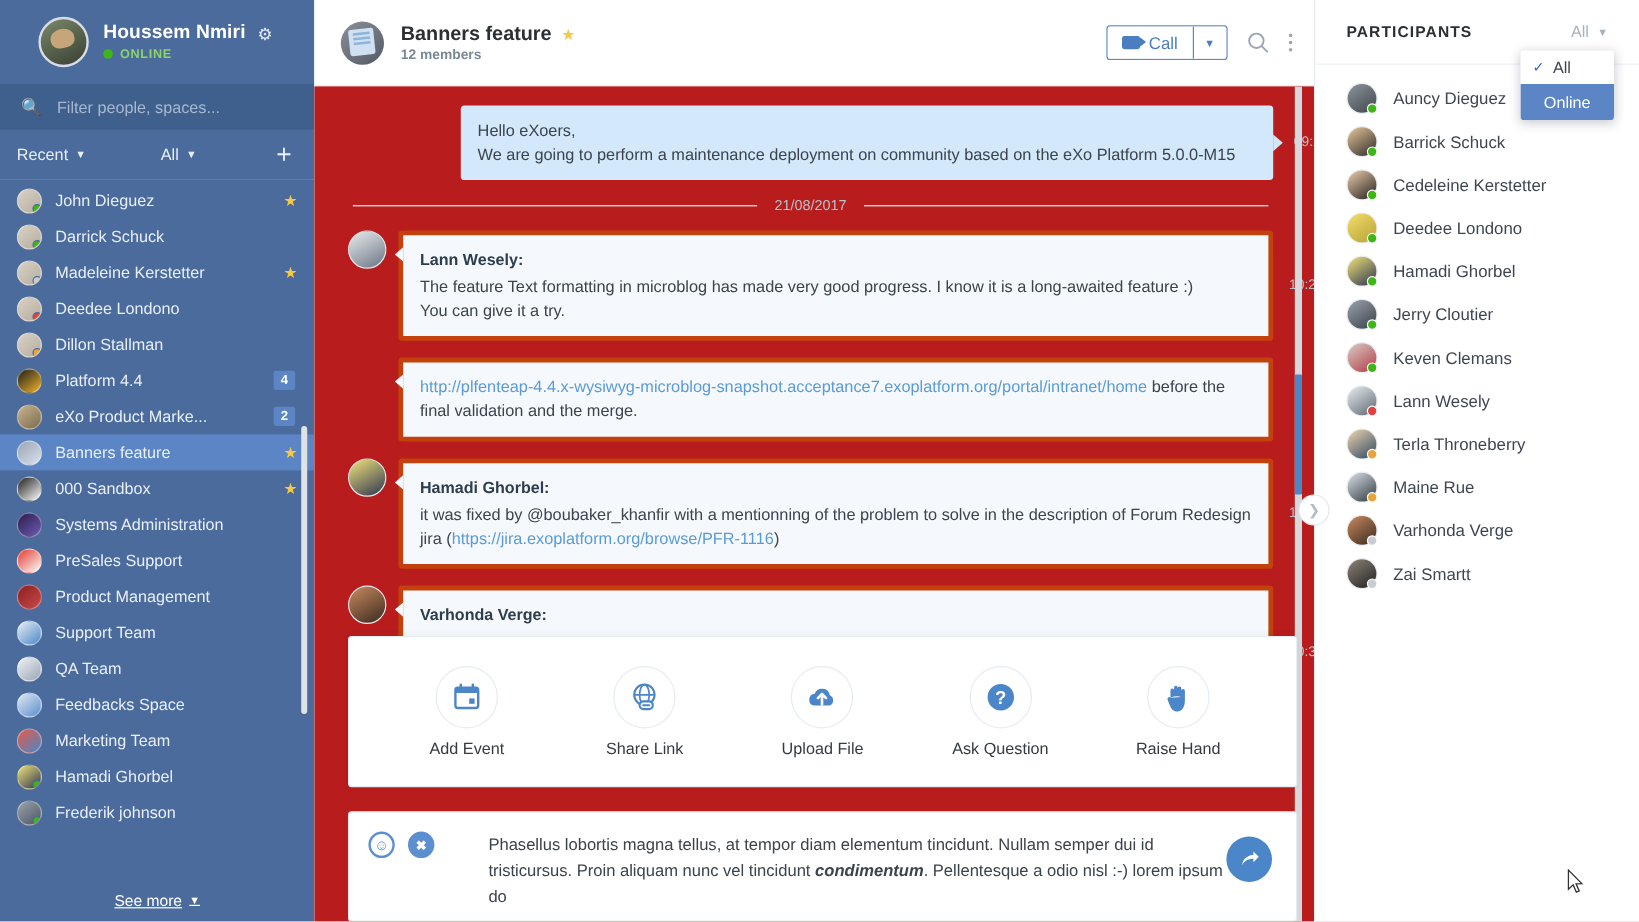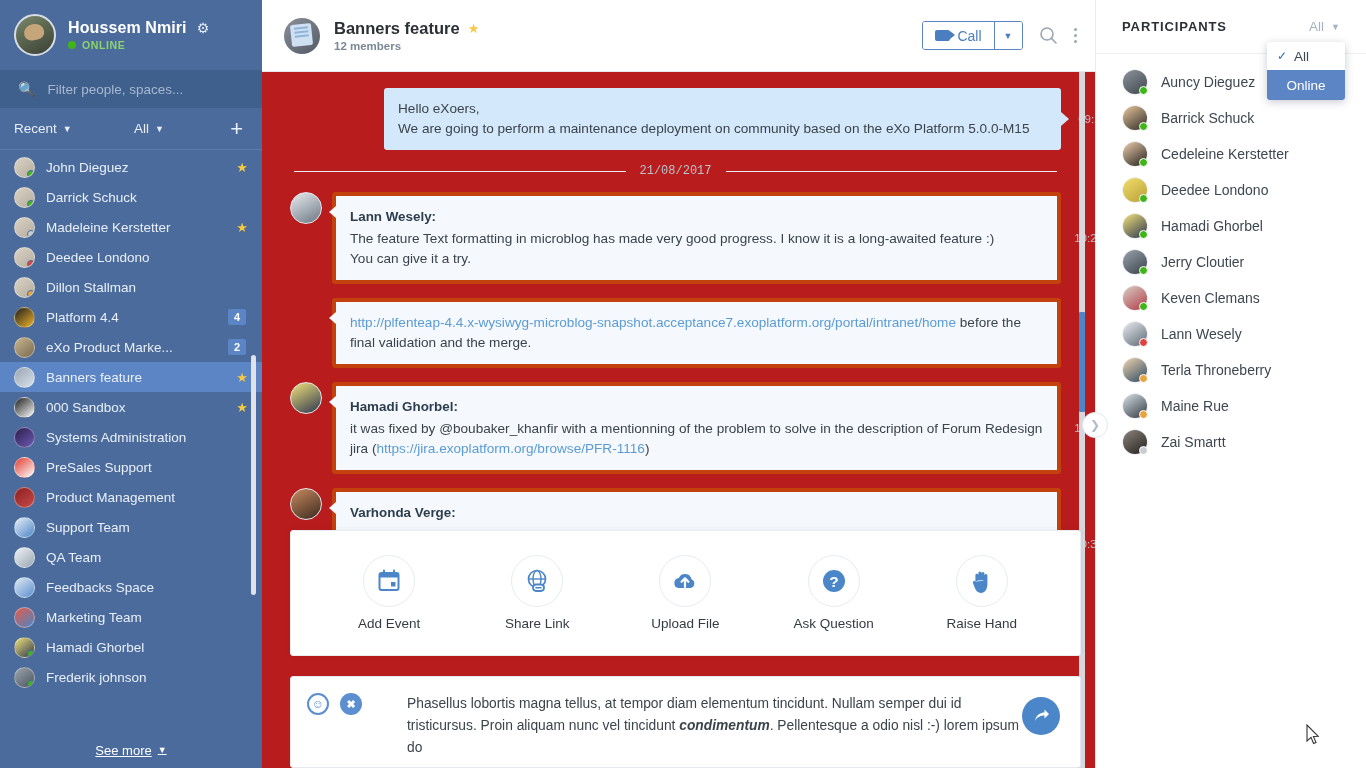--- a/index.html
+++ b/index.html
@@ -9,21 +9,21 @@
     overflow: hidden; background: #fff;
   }
   #app { position: relative; width: 1366px; height: 768px; display: flex; }
 
   
   .sidebar {
     width: 262px; height: 768px; background: #4a6b9b;
     display: flex; flex-direction: column; position: relative; flex: 0 0 262px;
   }
   .sb-user {
-    height: 70px; display: flex; align-items: center; padding: 0 14px; gap: 12px;
+    height: 70px; display: flex; align-items: center; padding: 0 32px; gap: 12px;
     background: #4a6b9b;
   }
   .sb-avatar {
     width: 42px; height: 42px; border-radius: 50%;
     background: linear-gradient(150deg,#7f8b6e 0%,#5d6a52 40%,#3b3f36 100%);
     border: 2px solid #d8dde5; flex: 0 0 42px; position: relative; overflow: hidden;
   }
   .sb-avatar::after{
     content:""; position:absolute; width:20px; height:16px; background:#c7a57a;
     border-radius:50% 50% 40% 40%; left:8px; top:8px; transform:rotate(-12deg);
@@ -131,21 +131,21 @@
     border-style:solid;border-width:7px 0 7px 8px;border-color:transparent transparent transparent #d3e8fb;
   }
   .m-author { font-weight:bold; color:#2e3d4d; font-size:13.4px; display:block; margin-bottom:2px;}
   .m-time { position:absolute; right:-46px; top:50%; transform:translateY(-50%); color:#b9c3cd; font-size:11.5px; white-space:nowrap;}
   .m-time.top { top:42px; transform:none; }
   a.lnk { color:#5b9bd5; text-decoration:none; word-break:break-all; }
   .quote {
     border-left:3px solid #b9c9d8; padding-left:11px; margin-top:9px;
     font-style:italic; color:#7f8c99; font-size:13px; line-height:21px;
   }
-  .daysep { display:flex; align-items:center; gap:14px; margin:4px 0 14px 0; padding:0 4px;font-family:Liberation Mono, monospace;}
+  .daysep { display:flex; align-items:center; gap:14px; margin:4px 0 14px 0; padding:0 4px;}
   .daysep .ln { flex:1; height:1px; background:#e6ecf2; }
   .daysep .dt { color:#b9c3cd; font-size:12px; }
   .msg-scroll { position:absolute; right:10px; top:0; bottom:0; width:6px; background:#d5d9dd; }
   .msg-thumb { position:absolute; left:0; width:6px; top:240px; height:100px; background:#4a86c8; border-radius:1px;}
 
   
   .actions {
     position:absolute; left:28px; right:14px; bottom:112px; height:126px; background:#fff;
     border:1px solid #e8edf2; border-radius:3px; display:flex; align-items:center;
     justify-content:space-around; padding:0 24px; box-shadow:0 -1px 6px rgba(20,40,70,.05);
@@ -583,20 +583,27 @@
         </div>
         <div class="p-item">
           <span class="p-ava">
             <span class="inner" style="background: linear-gradient(145deg, rgb(219, 226, 232) 0%, rgb(47, 55, 64) 100%);"></span>
             <span class="p-pres" style="background: rgb(232, 163, 61);"></span>
           </span>
           <span class="p-name">Maine Rue</span>
         </div>
         <div class="p-item">
           <span class="p-ava">
+            <span class="inner" style="background: linear-gradient(145deg, rgb(201, 138, 94) 0%, rgb(58, 42, 32) 100%);"></span>
+            <span class="p-pres" style="background: rgb(201, 205, 210);"></span>
+          </span>
+          <span class="p-name">Varhonda Verge</span>
+        </div>
+        <div class="p-item">
+          <span class="p-ava">
             <span class="inner" style="background: linear-gradient(145deg, rgb(142, 133, 124) 0%, rgb(34, 32, 30) 100%);"></span>
             <span class="p-pres" style="background: rgb(201, 205, 210);"></span>
           </span>
           <span class="p-name">Zai Smartt</span>
         </div>
       </div>
 
     <div class="dropdown" id="dropdown">
         <div class="dd-item">
           <span class="dd-check">✓</span>

